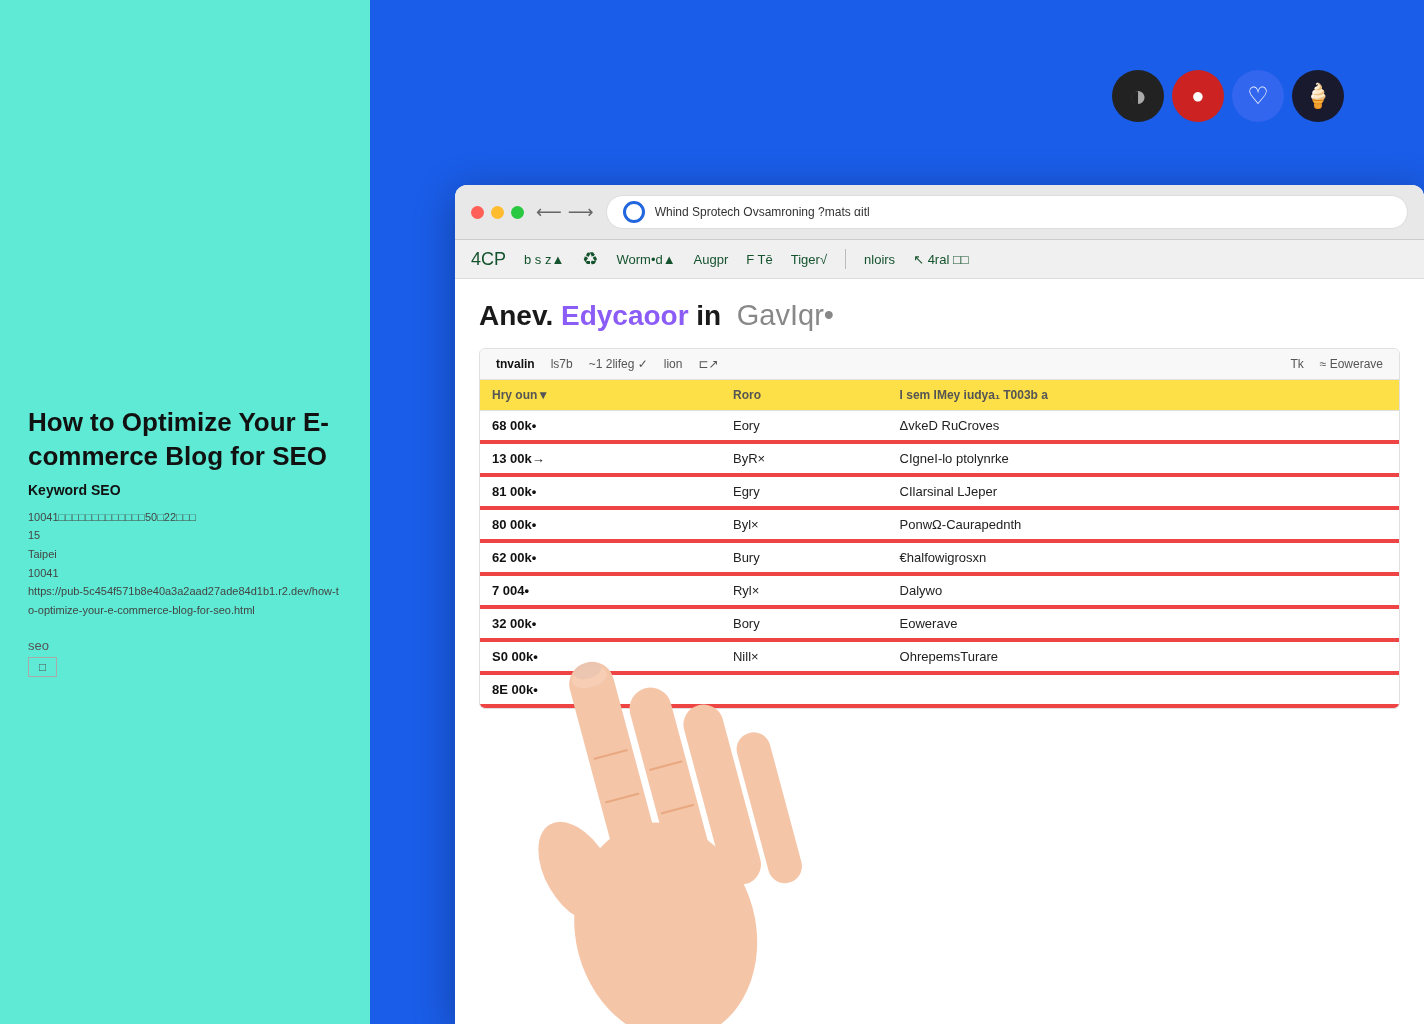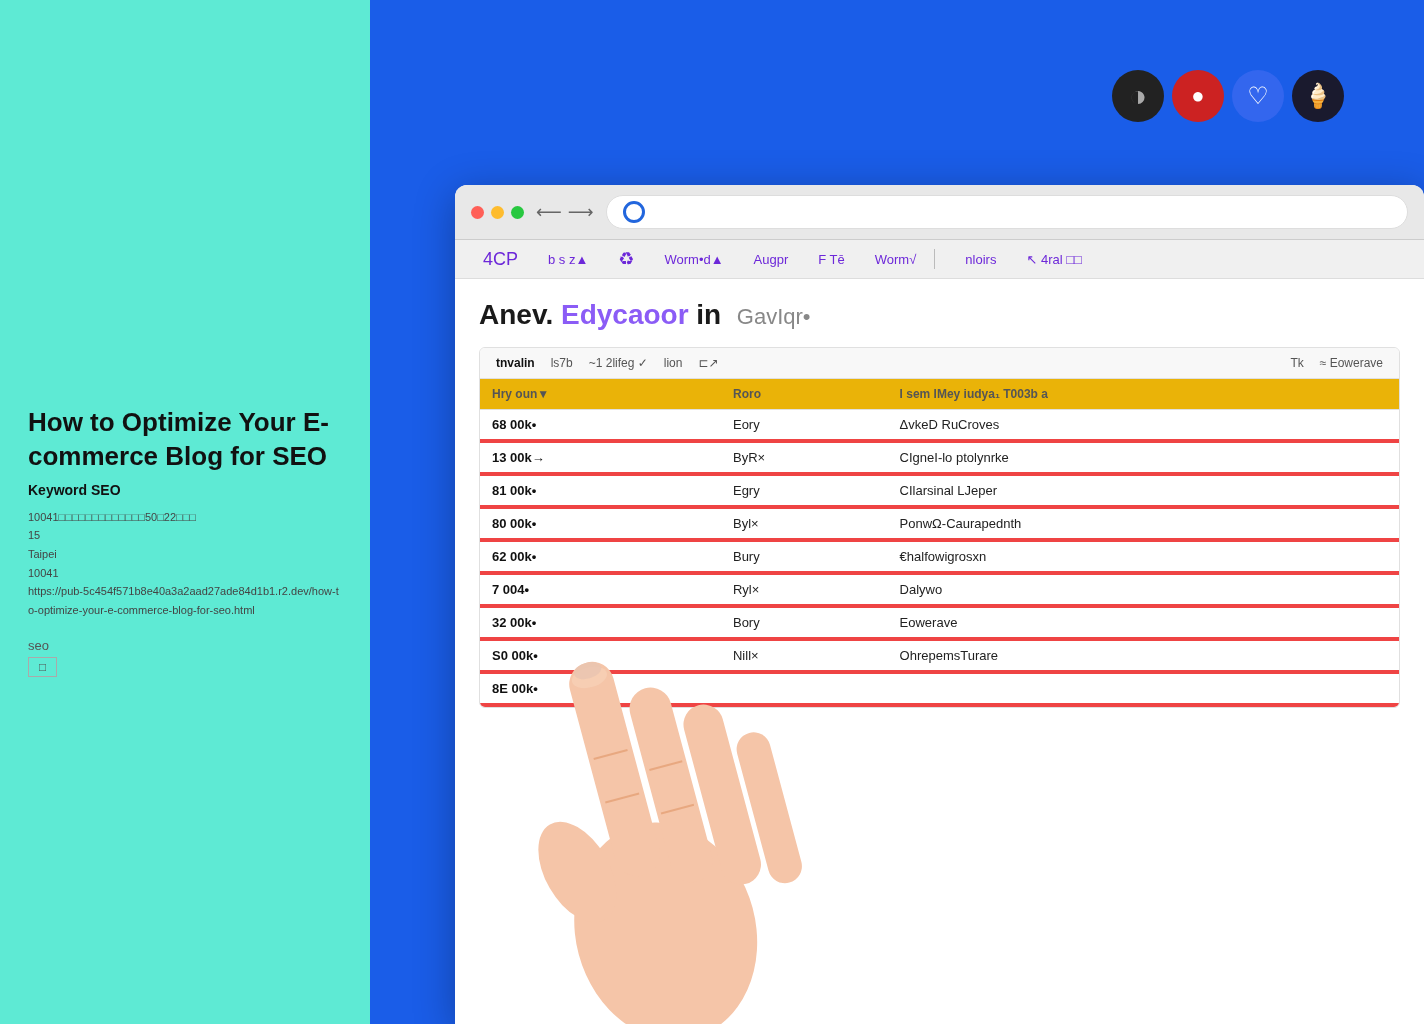--- a/index.html
+++ b/index.html
@@ -176,22 +176,21 @@
       gap: 18px;
       border-bottom: 1px solid #ddd;
       font-size: 13px;
       color: #444;
       overflow: hidden;
     }
 
     .toolbar-item {
       white-space: nowrap;
       cursor: pointer;
-      color: #6d28d9;
-      margin-left: 12px;
+      color: #14532d;
     }
 
     .toolbar-item.icon-btn {
       font-size: 18px;
     }
 
     
     .browser-content {
       flex: 1;
       background: white;
@@ -237,21 +236,21 @@
       color: #111;
     }
 
     table {
       width: 100%;
       border-collapse: collapse;
       font-size: 13px;
     }
 
     thead tr {
-      background: #eab308;
+      background: #fde047;
       border-bottom: 1px solid #e0e0e0;
     }
 
     thead th {
       padding: 8px 12px;
       text-align: left;
       font-weight: 600;
       color: #555;
       font-size: 12px;
       white-space: nowrap;
@@ -333,39 +332,40 @@
         <div class="traffic-light tl-red"></div>
         <div class="traffic-light tl-yellow"></div>
         <div class="traffic-light tl-green"></div>
       </div>
       <div class="nav-buttons">
         <span style="cursor:pointer;">⟵</span>
         <span style="cursor:pointer;">⟶</span>
       </div>
       <div class="address-bar">
         <div class="address-circle"></div>
+        <span class="address-text">Whind Sprotech Ovsamroning ?mats αitl</span>
       </div>
     </div>
 
     <div class="browser-toolbar">
       <span class="toolbar-item icon-btn">4CP</span>
       <span class="toolbar-item">b s z▲</span>
       <span class="toolbar-item icon-btn">♻</span>
       <span class="toolbar-item">Worm•d▲</span>
       <span class="toolbar-item">Augpr</span>
       <span class="toolbar-item">F Tē</span>
-      <span class="toolbar-item">Worm√</span>
+      <span class="toolbar-item">Tiger√</span>
       <span style="width:1px;height:20px;background:#bbb;display:inline-block;"></span>
       <span class="toolbar-item">nloirs</span>
       <span class="toolbar-item">↖ 4ral □□</span>
     </div>
 
     <div class="browser-content">
       <div class="content-header">
-        <span>Anev. </span><span class="blue">Edycaoor</span><span> in &nbsp;<span style="color:#888;font-weight:400;font-size:22px;margin-top:29px;">GavIqr•</span></span>
+        <span>Anev. </span><span class="blue">Edycaoor</span><span> in &nbsp;<span style="color:#888;font-weight:400;font-size:29px;margin-top:29px;">GavIqr•</span></span>
       </div>
 
       <div class="data-table-container">
 
         <div class="table-toolbar">
           <span class="table-toolbar-item active">tnvalin</span>
           <span class="table-toolbar-item">ls7b</span>
           <span class="table-toolbar-item">~1 2lifeg ✓</span>
           <span class="table-toolbar-item">lion</span>
           <span class="table-toolbar-item">⊏↗</span>

